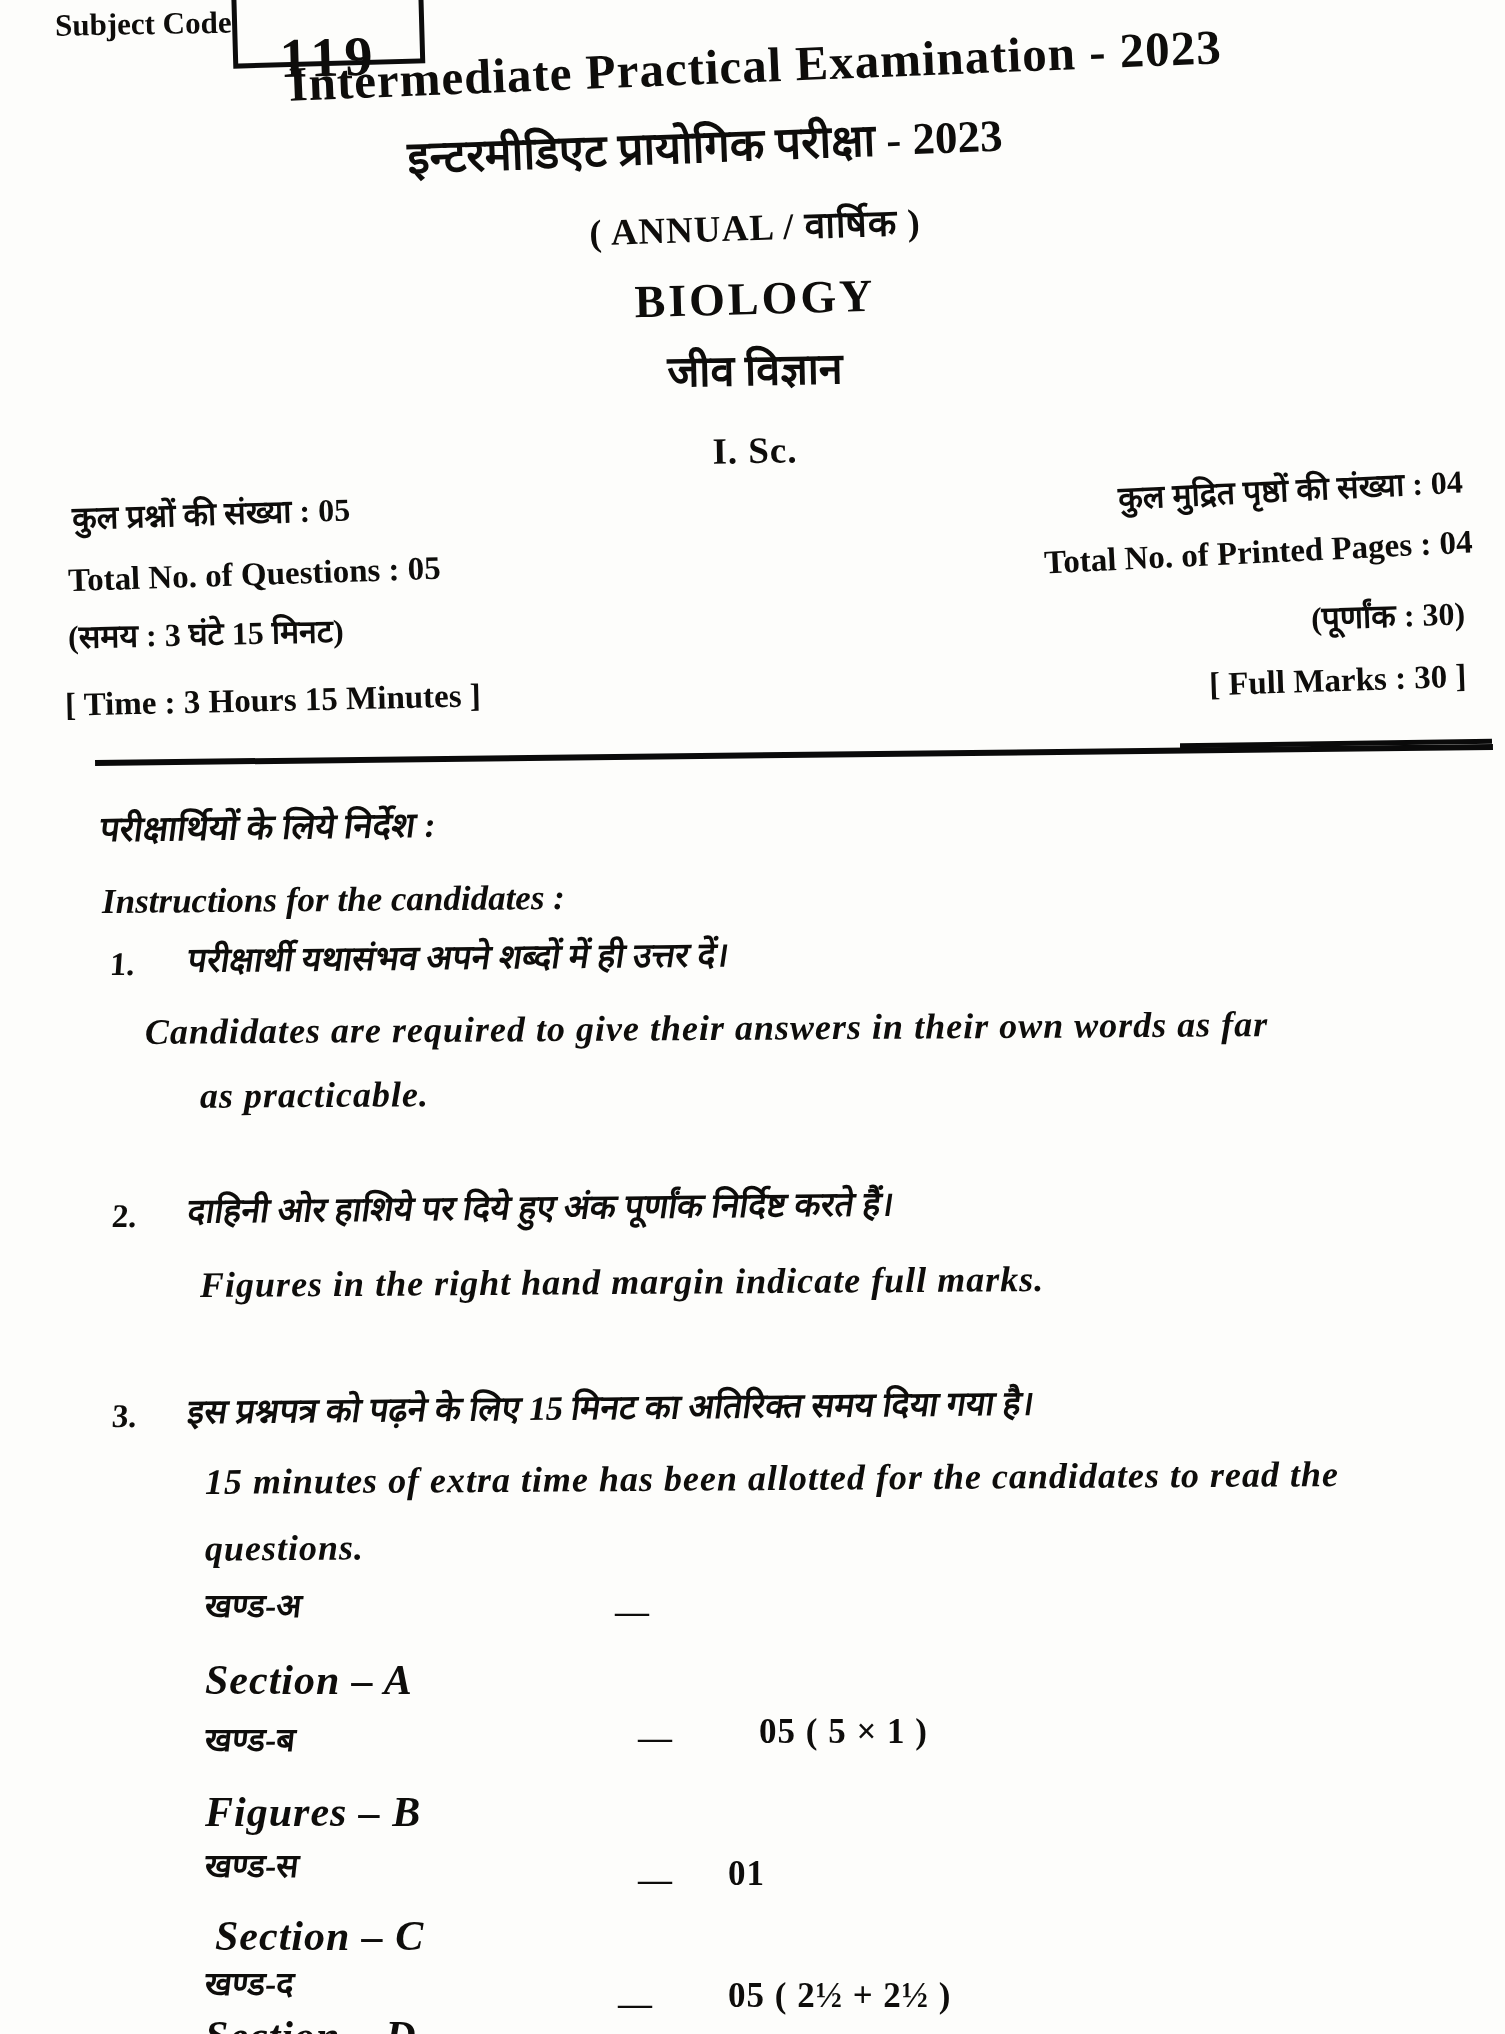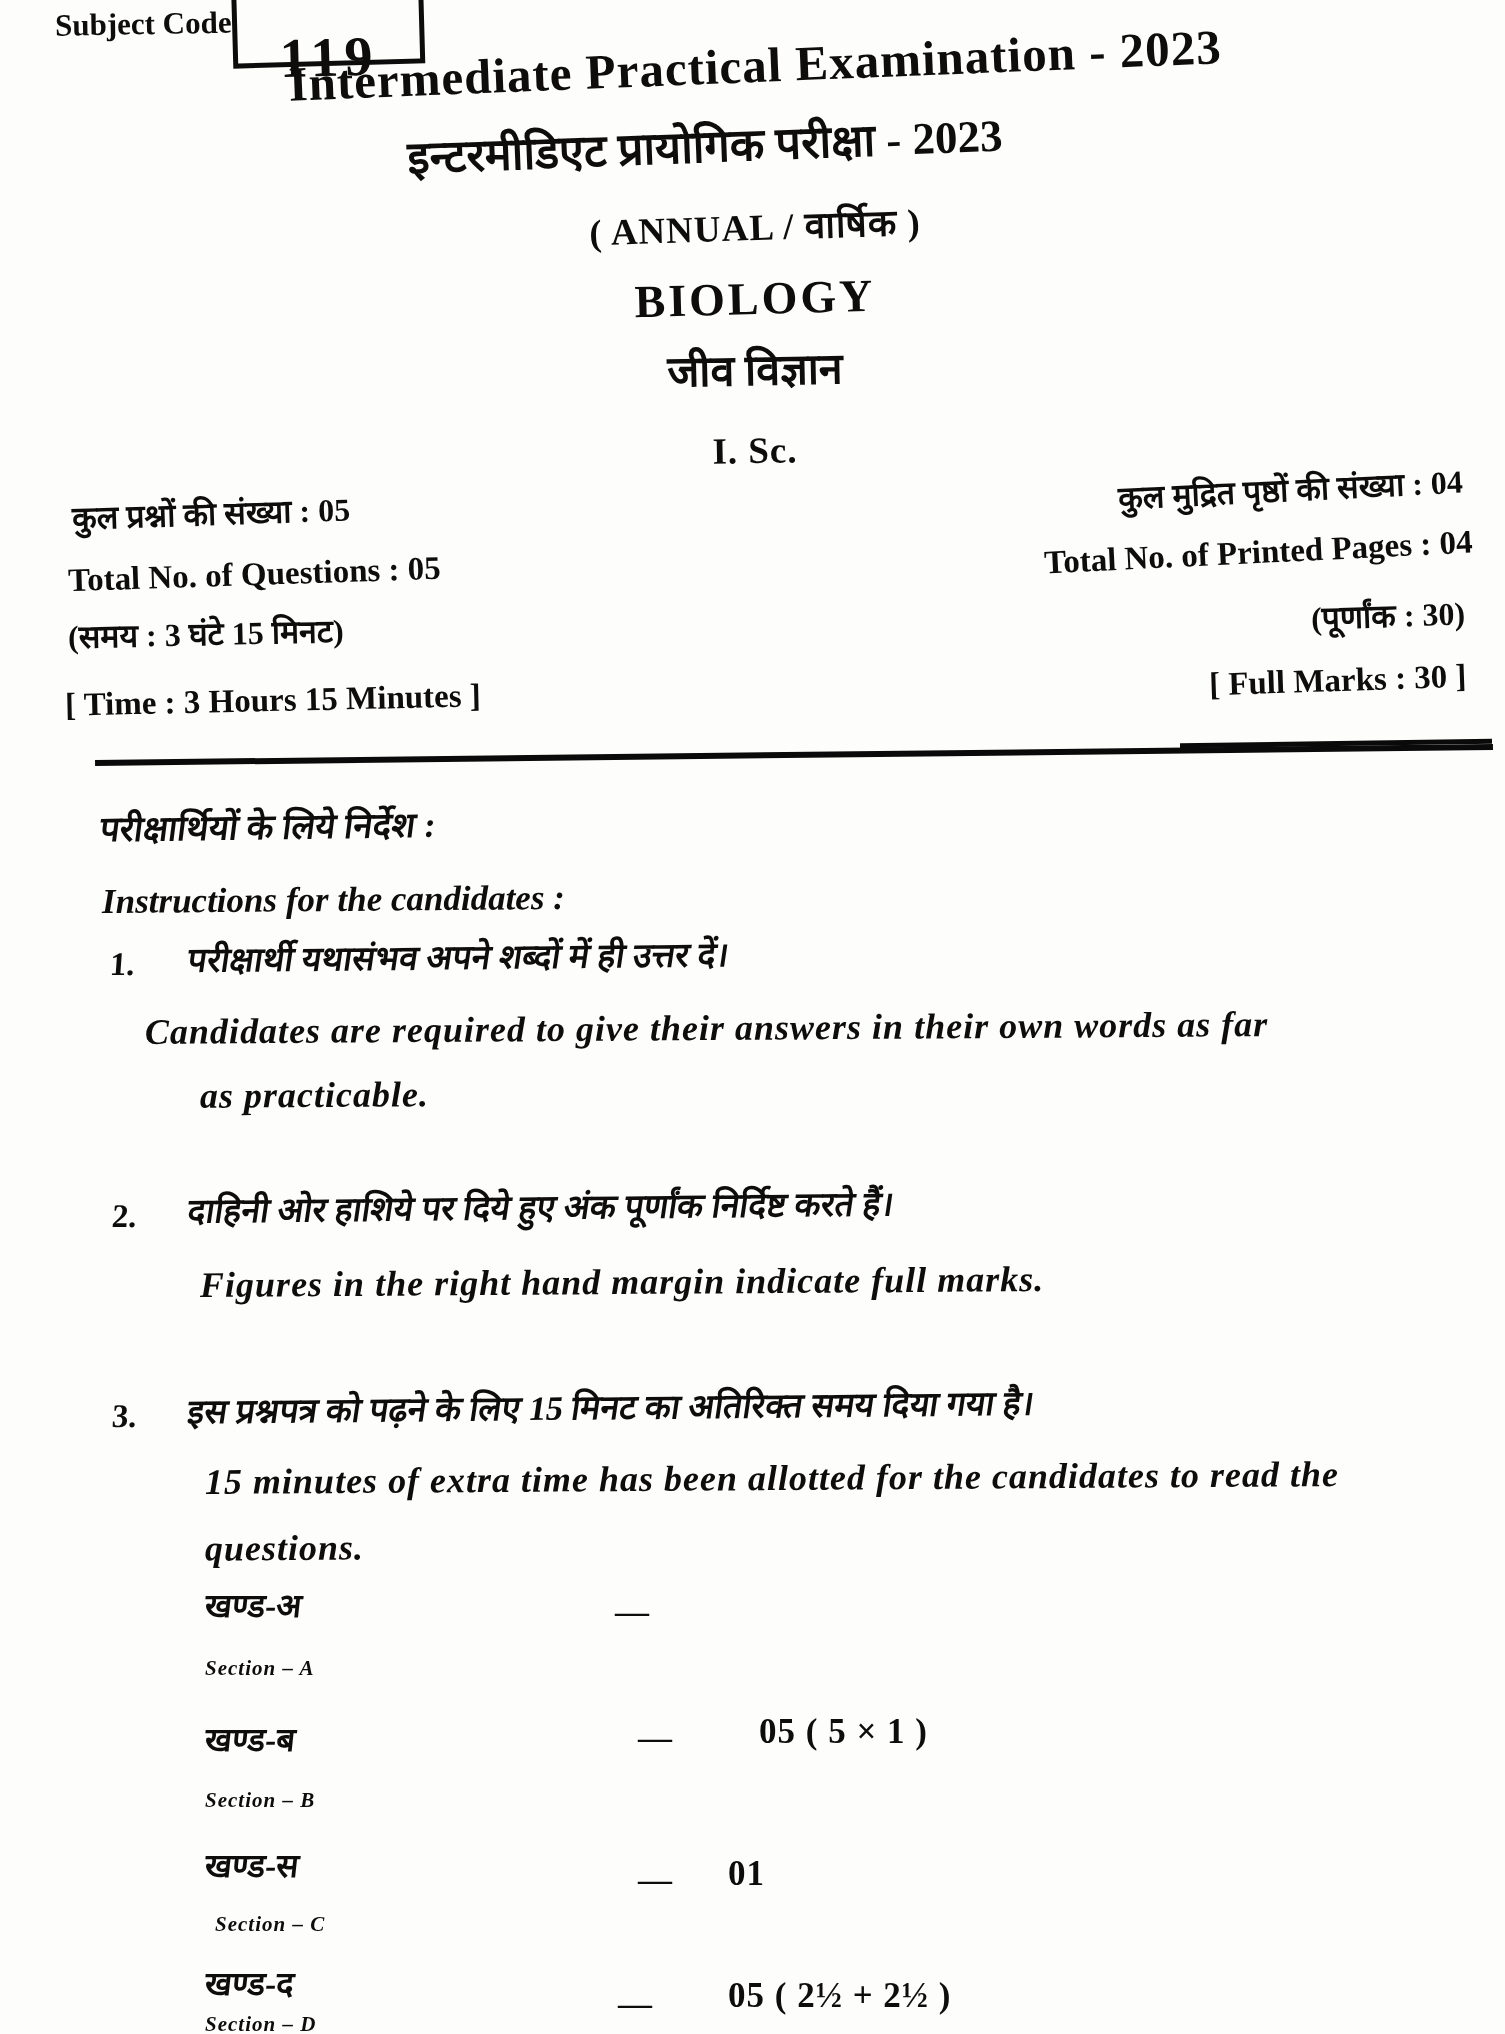--- a/index.html
+++ b/index.html
@@ -38,21 +38,21 @@
   .rule{position:absolute;left:95px;top:752px;width:1398px;height:6px;background:#0a0a0a;transform:rotate(-0.65deg);}
   .rule2{position:absolute;left:1180px;top:741px;width:312px;height:5px;background:#0a0a0a;transform:rotate(-0.8deg);}
   
   .h-hi{font-size:35px;transform:rotate(-0.8deg) skewX(-8deg);}
   .h-en{font-size:35px;font-style:italic;transform:rotate(-0.5deg);}
   .inum{font-size:33px;font-weight:bold;transform:skewX(-4deg);}
   .ihi{font-size:34px;transform:rotate(-0.6deg) skewX(-9deg);}
   .ien{font-size:36px;font-style:italic;letter-spacing:1px;transform:rotate(-0.4deg);font-weight:600;}
   
   .sec-hi{font-size:33px;transform:skewX(-6deg);}
-  .sec-en{font-size:21px;font-style:italic;letter-spacing:1px;}
+  .sec-en{font-size:42px;font-style:italic;letter-spacing:1px;}
   .dash{font-size:34px;}
   .marks{font-size:35px;letter-spacing:1px;font-weight:700;}
 </style>
 </head>
 <body>
 
 <div class="page">
 
   <div class="t sc-label" style="left:55px;top:6px;">Subject Code :</div>
   <div class="sc-box" style="left:232px;top:-28px;">
@@ -96,21 +96,21 @@
   <div class="t ien" style="left:205px;top:1458px;">15 minutes of extra time has been allotted for the candidates to read the</div>
   <div class="t ien" style="left:205px;top:1528px;">questions.</div>
 
   <div class="t sec-hi" style="left:205px;top:1588px;">खण्ड-अ</div>
   <div class="t dash" style="left:615px;top:1592px;">—</div>
   <div class="t sec-en" style="left:205px;top:1656px;">Section – A</div>
 
   <div class="t sec-hi" style="left:205px;top:1722px;">खण्ड-ब</div>
   <div class="t dash" style="left:638px;top:1718px;">—</div>
   <div class="t marks" style="left:728px;top:1712px;margin-left:31px;">05 ( 5 × 1 )</div>
-  <div class="t sec-en" style="left:205px;top:1788px;">Section – B</div>
+  <div class="t sec-en" style="left:205px;top:1788px;">Figures – B</div>
 
   <div class="t sec-hi" style="left:205px;top:1848px;">खण्ड-स</div>
   <div class="t dash" style="left:638px;top:1860px;">—</div>
   <div class="t marks" style="left:728px;top:1854px;">01</div>
   <div class="t sec-en" style="left:215px;top:1912px;">Section – C</div>
 
   <div class="t sec-hi" style="left:205px;top:1966px;">खण्ड-द</div>
   <div class="t dash" style="left:618px;top:1984px;">—</div>
   <div class="t marks" style="left:728px;top:1976px;">05 ( 2½ + 2½ )</div>
   <div class="t sec-en" style="left:205px;top:2012px;">Section – D</div>

